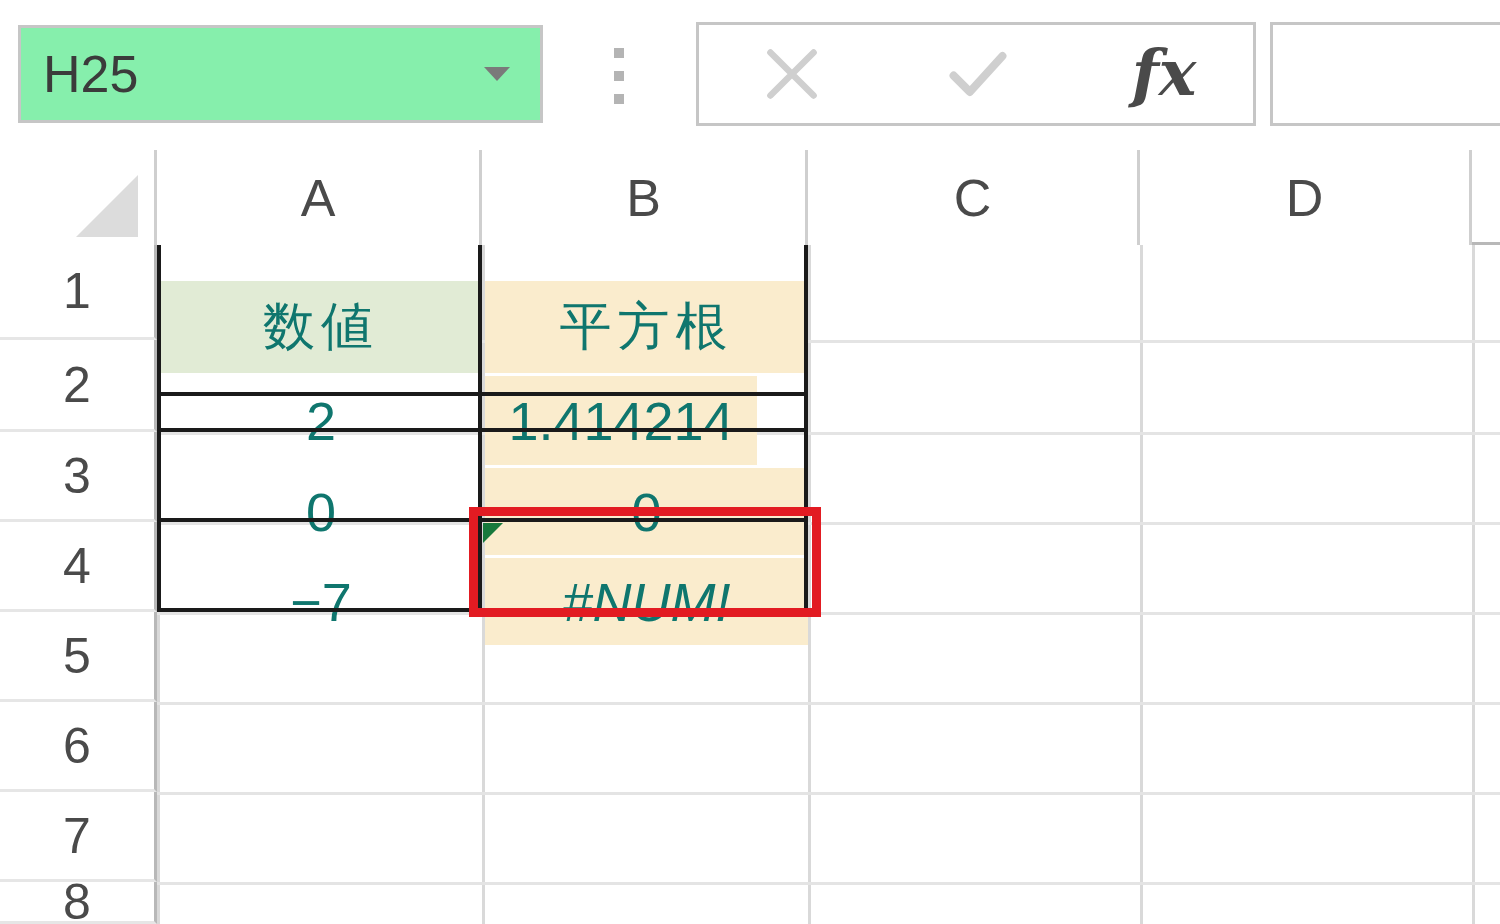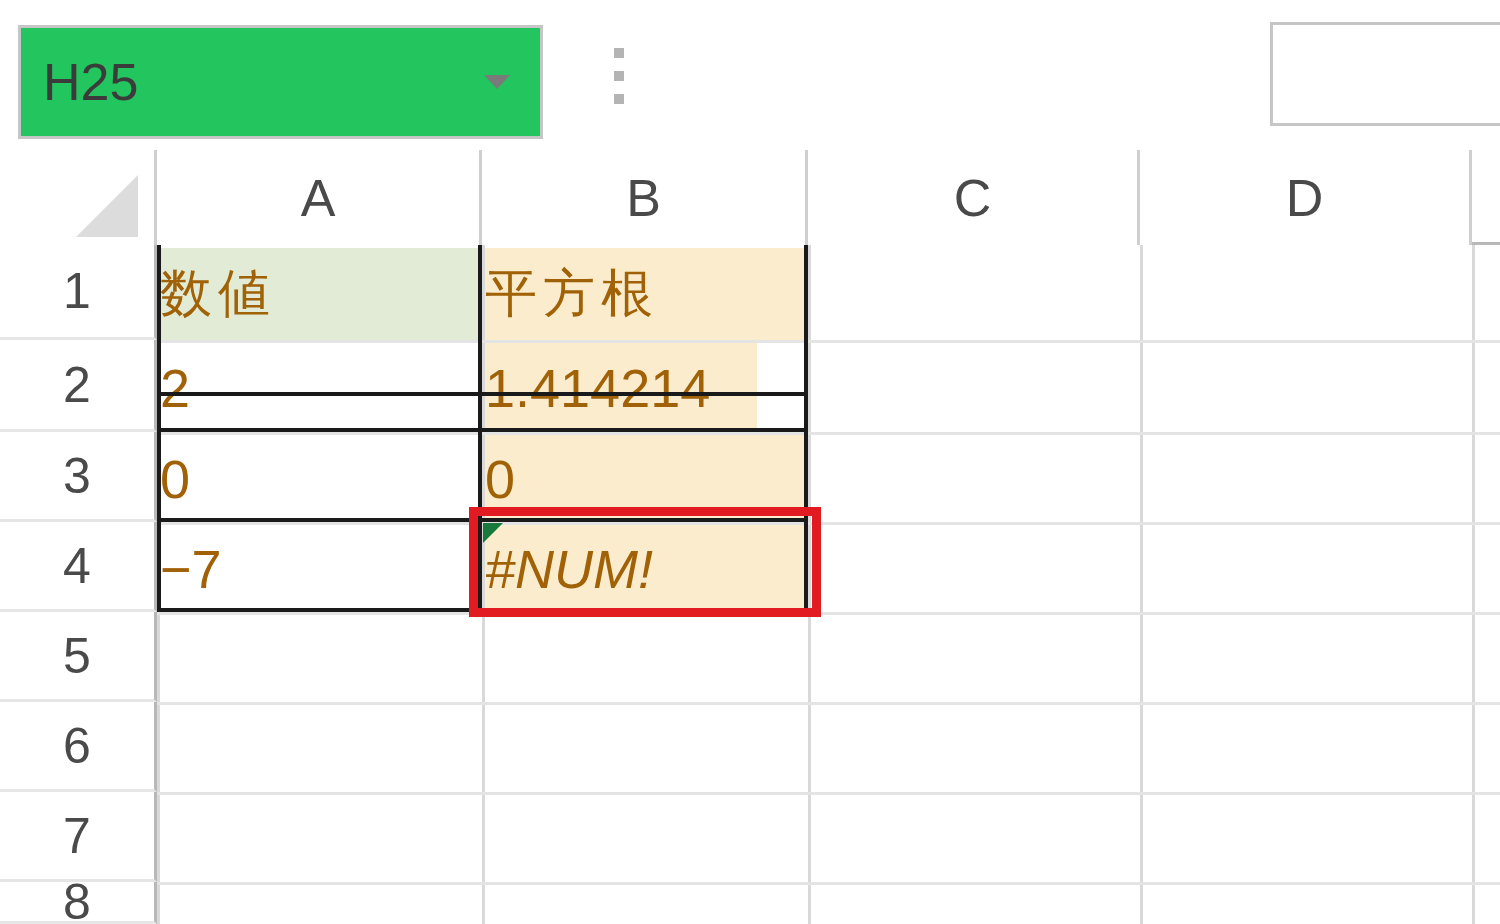--- a/index.html
+++ b/index.html
@@ -17,23 +17,23 @@
   #topbar {
     position: absolute;
     left: 0; top: 0;
     width: 1500px; height: 150px;
     background: #ffffff;
   }
 
   #name-box {
     position: absolute;
     left: 18px; top: 25px;
-    width: 525px; height: 114px;
+    width: 525px; height: 98px;
     border: 3px solid #c6c6c6;
-    background: #22c55e;
+    background: #86efac;
   }
   #name-box-value {
     position: absolute;
     left: 22px; top: 50%;
     transform: translateY(-50%);
     font-size: 52px;
     color: #3b3b3b;
     letter-spacing: 0px;
     line-height: 1;
     white-space: nowrap;
@@ -168,25 +168,26 @@
     left: 157px; height: 3px;
     width: 1343px;
     background: #e4e4e4;
   }
 
   
   .cell {
     position: absolute;
     display: flex;
     align-items: center;
-    justify-content: flex-start;
+    justify-content: center;
     font-size: 54px;
-    color: #a16207;
+    color: #0f766e;
     white-space: nowrap;
     overflow: hidden;
+    margin-top: 33px;
   }
   .cell.hdr { font-size: 52px; letter-spacing: 6px; }
   .fill-green { background: #e1ebd5; }
   .fill-cream { background: #faeccd; }
   .bline-h {
     position: absolute;
     height: 4px;
     background: #1a1a1a;
   }
   .bline-v {
@@ -220,20 +221,37 @@
     <span id="name-box-value">H25</span>
     <span id="name-box-arrow"></span>
   </div>
 
   <div id="kebab">
     <i></i>
     <i></i>
     <i></i>
   </div>
 
+  <div id="fx-group">
+    <div class="fx-btn" id="btn-cancel">
+      <svg width="74" height="74" viewBox="0 0 24 24" aria-hidden="true">
+        <path d="M5 5 L19 19 M19 5 L5 19" stroke="#cfcfcf" stroke-width="2.1" stroke-linecap="round" fill="none"></path>
+      </svg>
+    </div>
+    <div class="fx-btn" id="btn-enter">
+      <svg width="78" height="78" viewBox="0 0 24 24" aria-hidden="true">
+        <path d="M4.5 12.5 L9.5 17.5 L19.5 6.5" stroke="#cfcfcf" stroke-width="2.5" stroke-linecap="round" stroke-linejoin="round" fill="none"></path>
+      </svg>
+    </div>
+    <div class="fx-btn" id="btn-fx">
+      <svg width="84" height="84" viewBox="0 0 32 32" aria-hidden="true">
+        <text x="16" y="24" font-family="DejaVu Serif, serif" font-size="24" font-style="italic" font-weight="700" fill="#4a4a4a" text-anchor="middle">fx</text>
+      </svg>
+    </div>
+  </div>
 
   <div id="formula-input">
     <span id="formula-input-text"></span>
   </div>
 
 </div>
 
 <div id="grid">
 
   <div class="vline" style="left:157px"></div>

